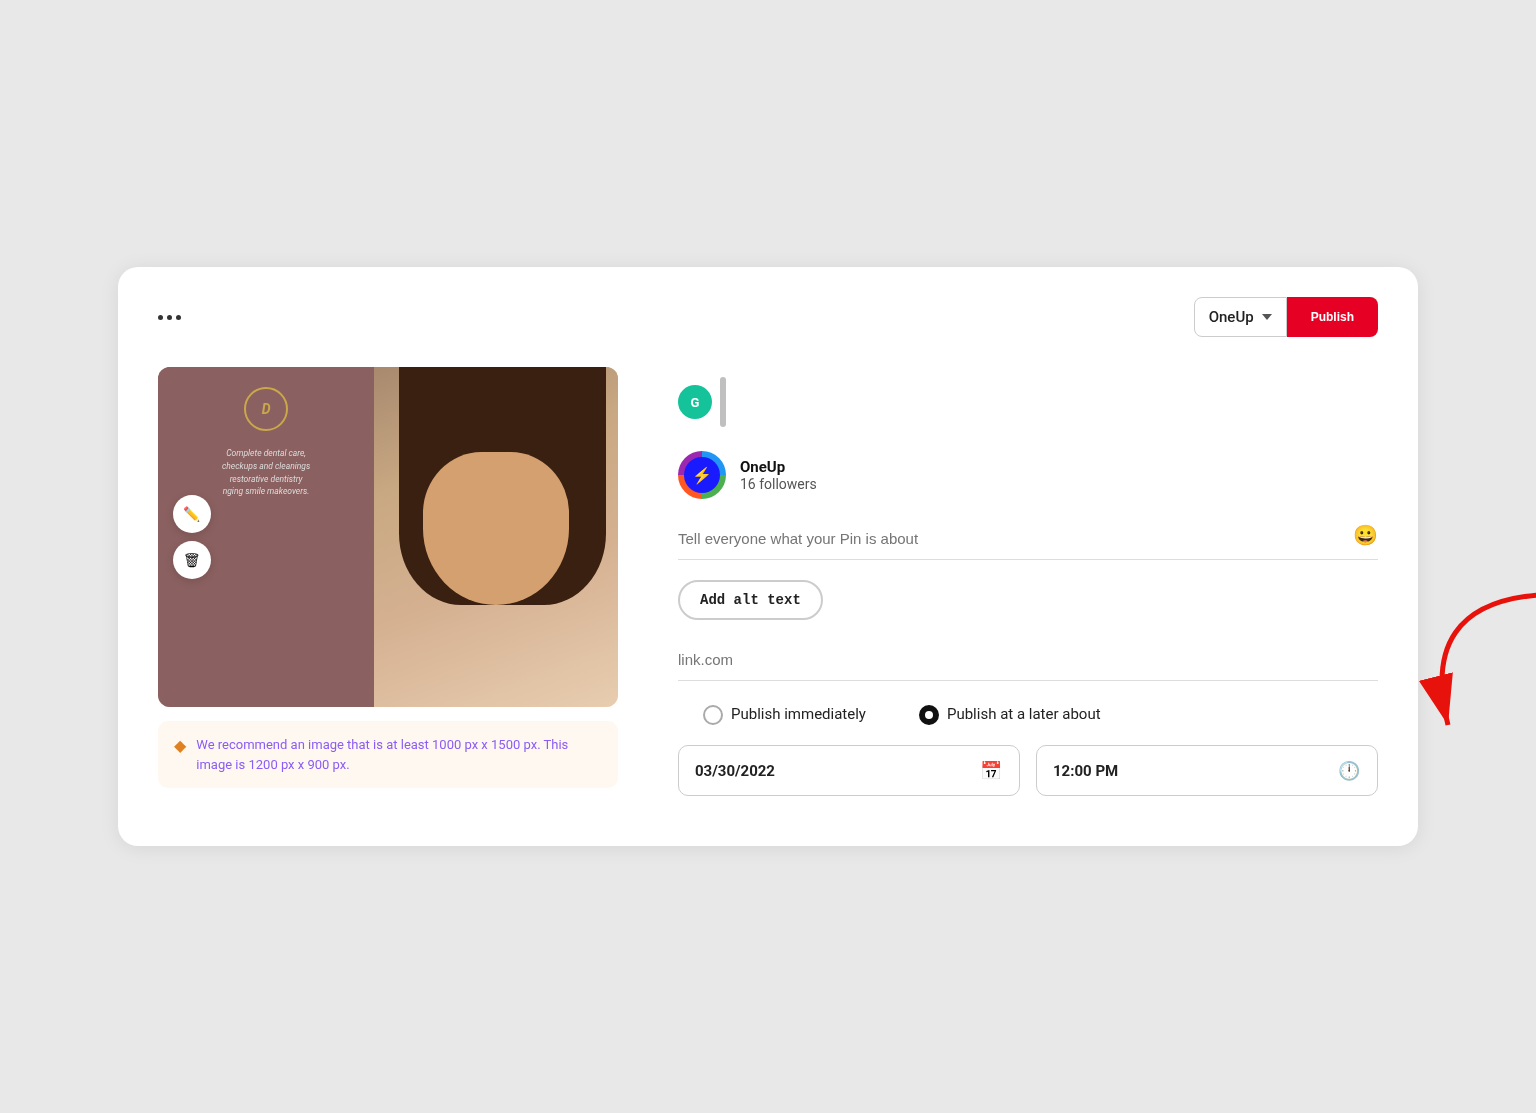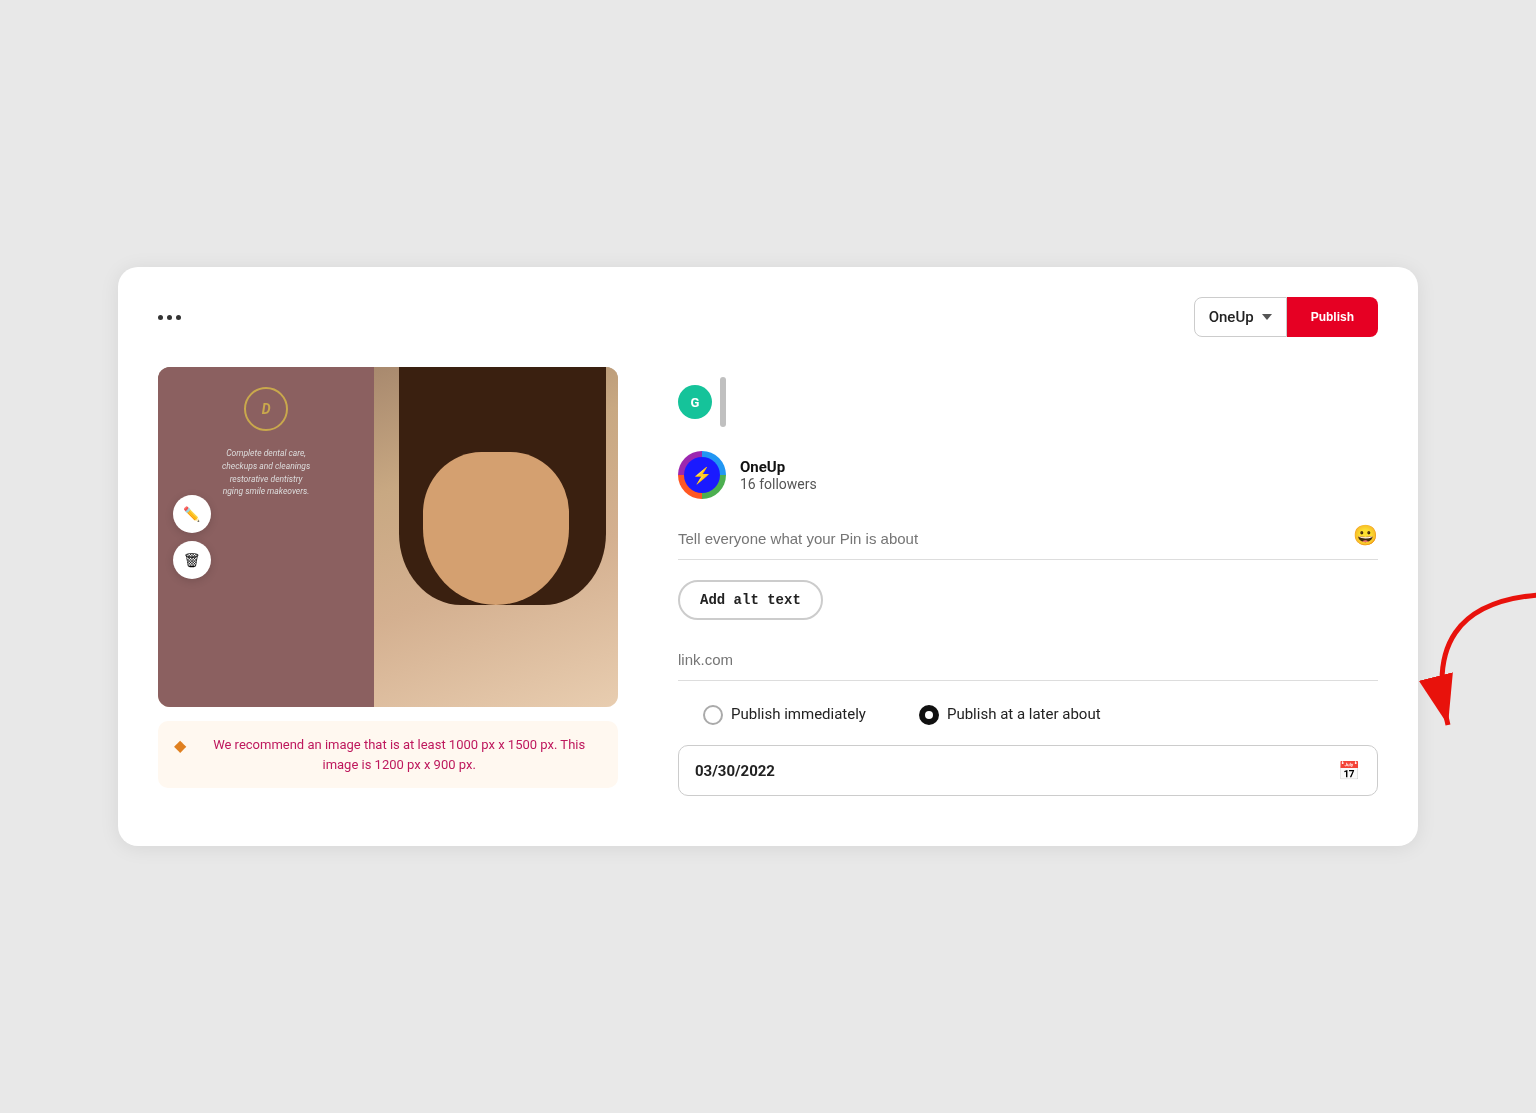--- a/index.html
+++ b/index.html
@@ -211,23 +211,22 @@
       gap: 10px;
     }
     .warning-icon {
       color: #e08020;
       font-size: 16px;
       flex-shrink: 0;
       margin-top: 1px;
     }
     .warning-text {
       font-size: 13px;
-      color: #be185d;
+      color: #8b5cf6;
       line-height: 1.5;
-      text-align: center;
     }
 
     
     .right-panel {
       flex: 1;
       padding-top: 10px;
     }
 
     .pin-title-row {
       display: flex;
@@ -558,17 +557,21 @@
           </svg>
         </div>
       </div>
 
       
       <div class="datetime-row">
         <div class="datetime-field">
           <span class="datetime-value">03/30/2022</span>
           <span class="datetime-icon">📅</span>
         </div>
+        <div class="datetime-field">
+          <span class="datetime-value">12:00 PM</span>
+          <span class="datetime-icon">🕛</span>
+        </div>
       </div>
 
     </div>
   </div>
 </div>
 
 </body></html>

